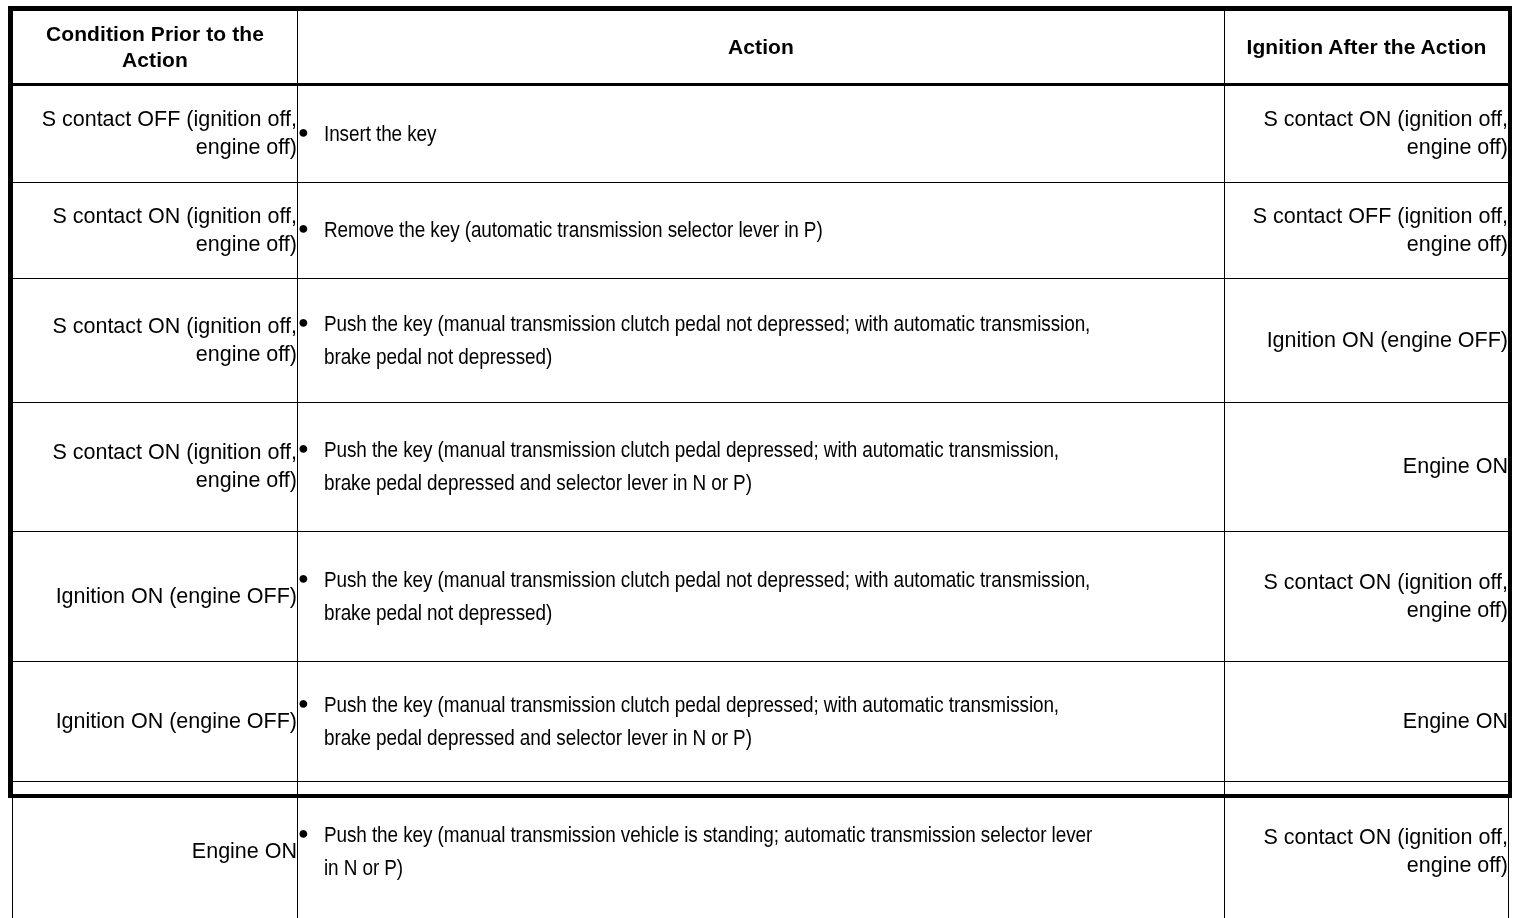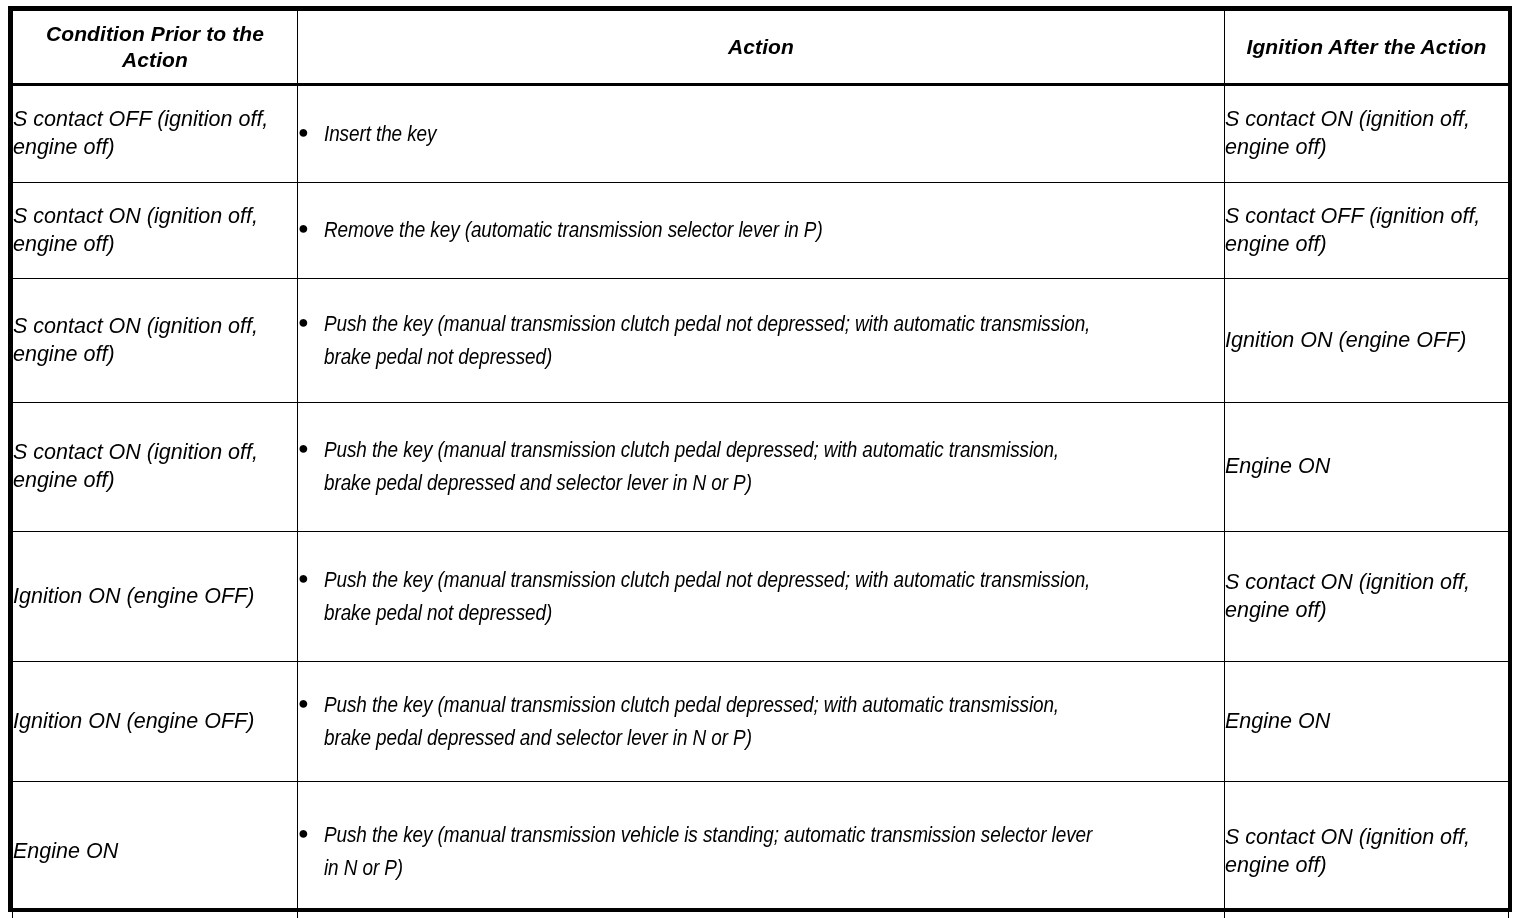--- a/index.html
+++ b/index.html
@@ -13,24 +13,23 @@
     font-family: "Liberation Sans", sans-serif;
     color: #000000;
     overflow: hidden;
   }
 
   #table-wrap {
     position: absolute;
     left: 8px;
     top: 6px;
     width: 1504px;
-    height: 906px;
+    height: 792px;
     box-sizing: border-box;
     border: 4px solid #000;
-    font-style: italic;
   }
 
   table.state-table {
     width: 100%;
     height: 100%;
     border-collapse: collapse;
     table-layout: fixed;
   }
 
   table.state-table col.col-prior   { width: 285px; }
@@ -58,21 +57,21 @@
   }
   th.hdr-action { font-weight: bold; }
 
   
   td.cell-prior,
   td.cell-after {
     font-size: 21.5px;
     line-height: 1.28;
     padding: 4px 8px 4px 9px;
     vertical-align: middle;
-    text-align: left;
+    text-align: right;
   }
 
   
   td.cell-action {
     vertical-align: top;
     padding: 14px 12px 10px 22px;
   }
 
   .action-item {
     display: flex;

